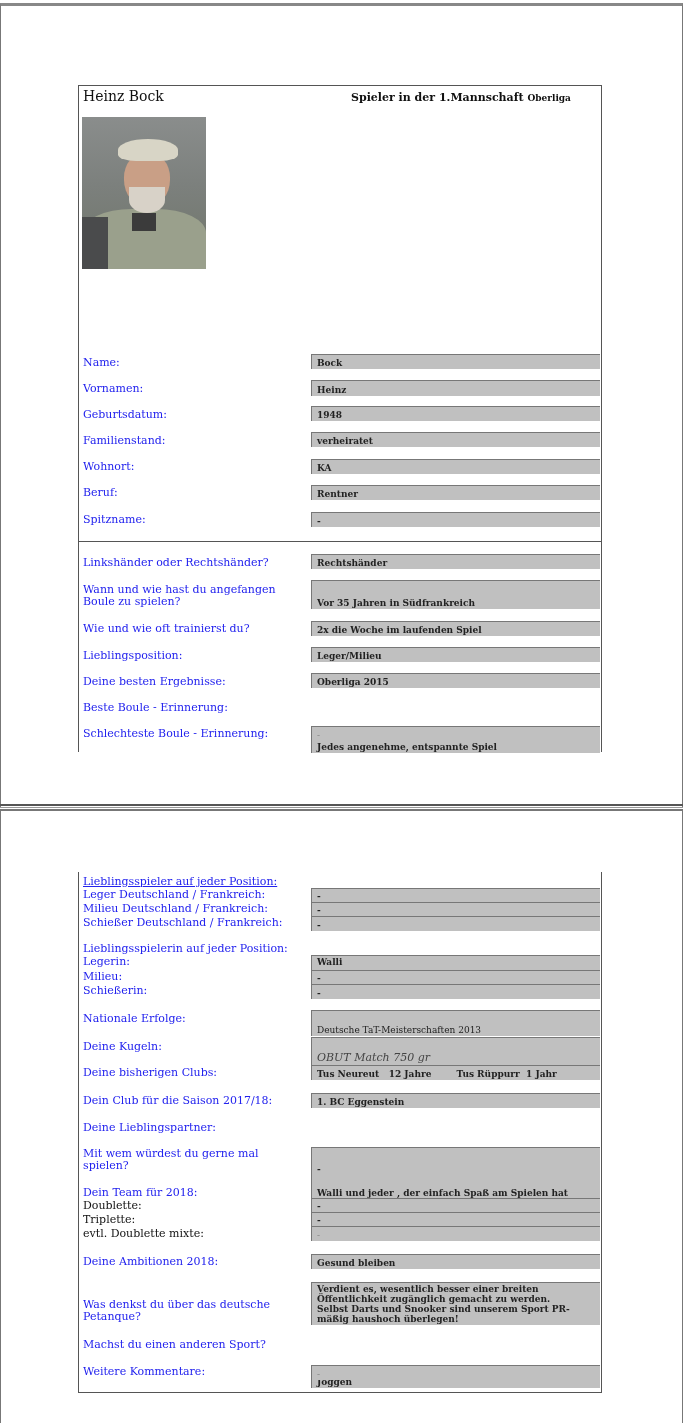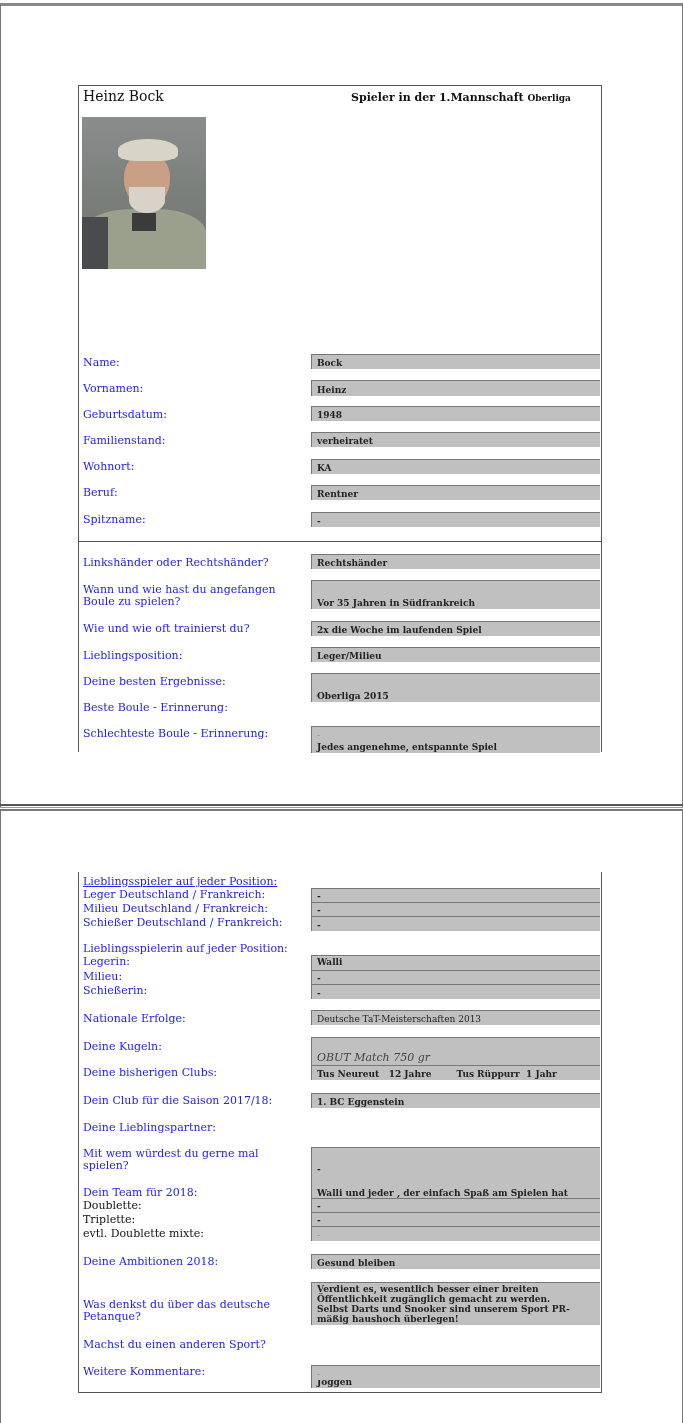--- a/index.html
+++ b/index.html
@@ -114,21 +114,21 @@
 
 <div class="label" style="top:557px">Linkshänder oder Rechtshänder?</div>
 <div class="field" style="top:554px;height:15px">Rechtshänder</div>
 <div class="label" style="top:584px;width:220px">Wann und wie hast du angefangen Boule zu spielen?</div>
 <div class="field" style="top:580px;height:29px">Vor 35 Jahren in Südfrankreich</div>
 <div class="label" style="top:623px">Wie und wie oft trainierst du?</div>
 <div class="field" style="top:621px;height:15px">2x die Woche im laufenden Spiel</div>
 <div class="label" style="top:650px">Lieblingsposition:</div>
 <div class="field" style="top:647px;height:15px">Leger/Milieu</div>
 <div class="label" style="top:676px">Deine besten Ergebnisse:</div>
-<div class="field" style="top:673px;height:29px">Oberliga 2015</div>
+<div class="field" style="top:673px;height:15px">Oberliga 2015</div>
 <div class="label" style="top:702px">Beste Boule - Erinnerung:</div>
 <div class="field" style="top:736px;height:17px">Jedes angenehme, entspannte Spiel</div>
 <div class="label" style="top:728px">Schlechteste Boule - Erinnerung:</div>
 <div class="field dim" style="top:726px;height:15px">-</div>
 
 <div class="frame frame2"></div>
 
 <div class="label ul" style="top:876px">Lieblingsspieler auf jeder Position:</div>
 <div class="label" style="top:889px">Leger Deutschland / Frankreich:</div>
 <div class="field" style="top:888px;height:14px">-</div>
@@ -139,21 +139,21 @@
 
 <div class="label" style="top:943px">Lieblingsspielerin auf jeder Position:</div>
 <div class="label" style="top:956px">Legerin:</div>
 <div class="field" style="top:955px;height:15px;align-items:flex-start;padding-top:1px">Walli</div>
 <div class="label" style="top:971px">Milieu:</div>
 <div class="field" style="top:970px;height:14px">-</div>
 <div class="label" style="top:985px">Schießerin:</div>
 <div class="field" style="top:984px;height:15px">-</div>
 
 <div class="label" style="top:1013px">Nationale Erfolge:</div>
-<div class="field" style="top:1010px;height:15px;font-weight:normal">Deutsche TaT-Meisterschaften 2013</div>
+<div class="field" style="top:1010px;height:26px;font-weight:normal">Deutsche TaT-Meisterschaften 2013</div>
 <div class="label" style="top:1041px">Deine Kugeln:</div>
 <div class="field italic" style="top:1037px;height:28px">OBUT  Match 750 gr</div>
 <div class="label" style="top:1067px">Deine bisherigen Clubs:</div>
 <div class="field" style="top:1065px;height:15px;white-space:pre">Tus Neureut   12 Jahre        Tus Rüppurr  1 Jahr</div>
 <div class="label" style="top:1095px">Dein Club für die Saison 2017/18:</div>
 <div class="field" style="top:1093px;height:15px">1. BC Eggenstein</div>
 <div class="label" style="top:1122px">Deine Lieblingspartner:</div>
 <div class="field" style="top:1168px;height:31px">Walli und jeder , der einfach Spaß am Spielen hat</div>
 <div class="label" style="top:1148px;width:215px">Mit wem würdest du gerne mal spielen?</div>
 <div class="field" style="top:1147px;height:28px">-</div>

